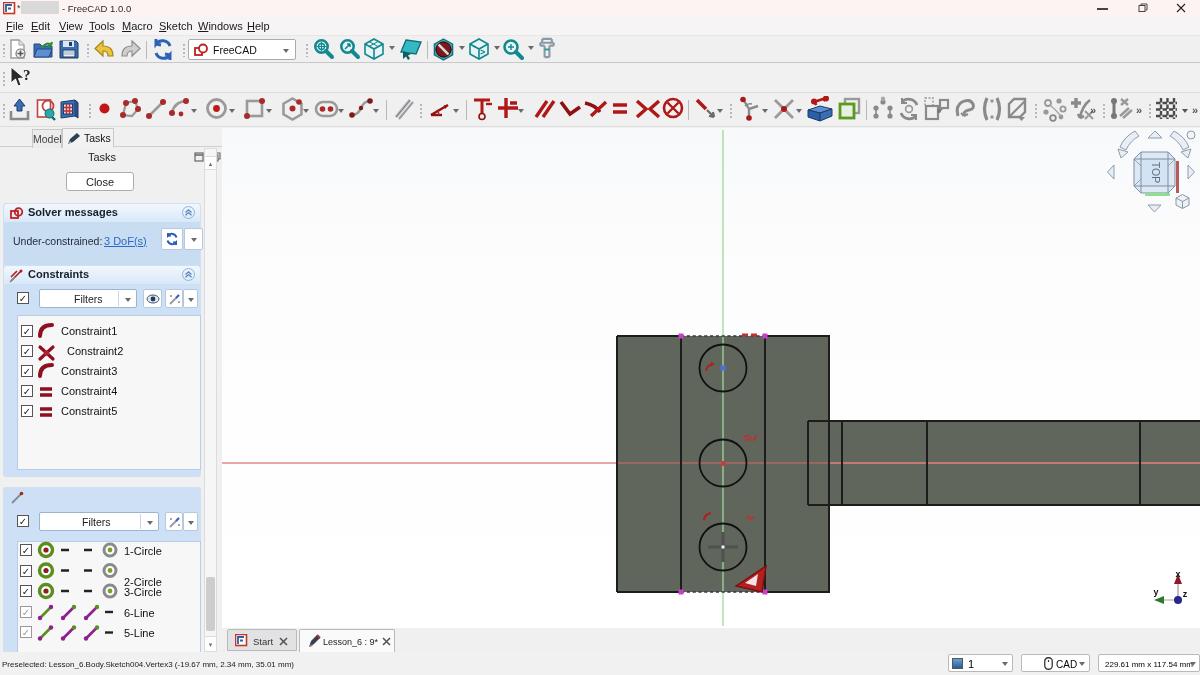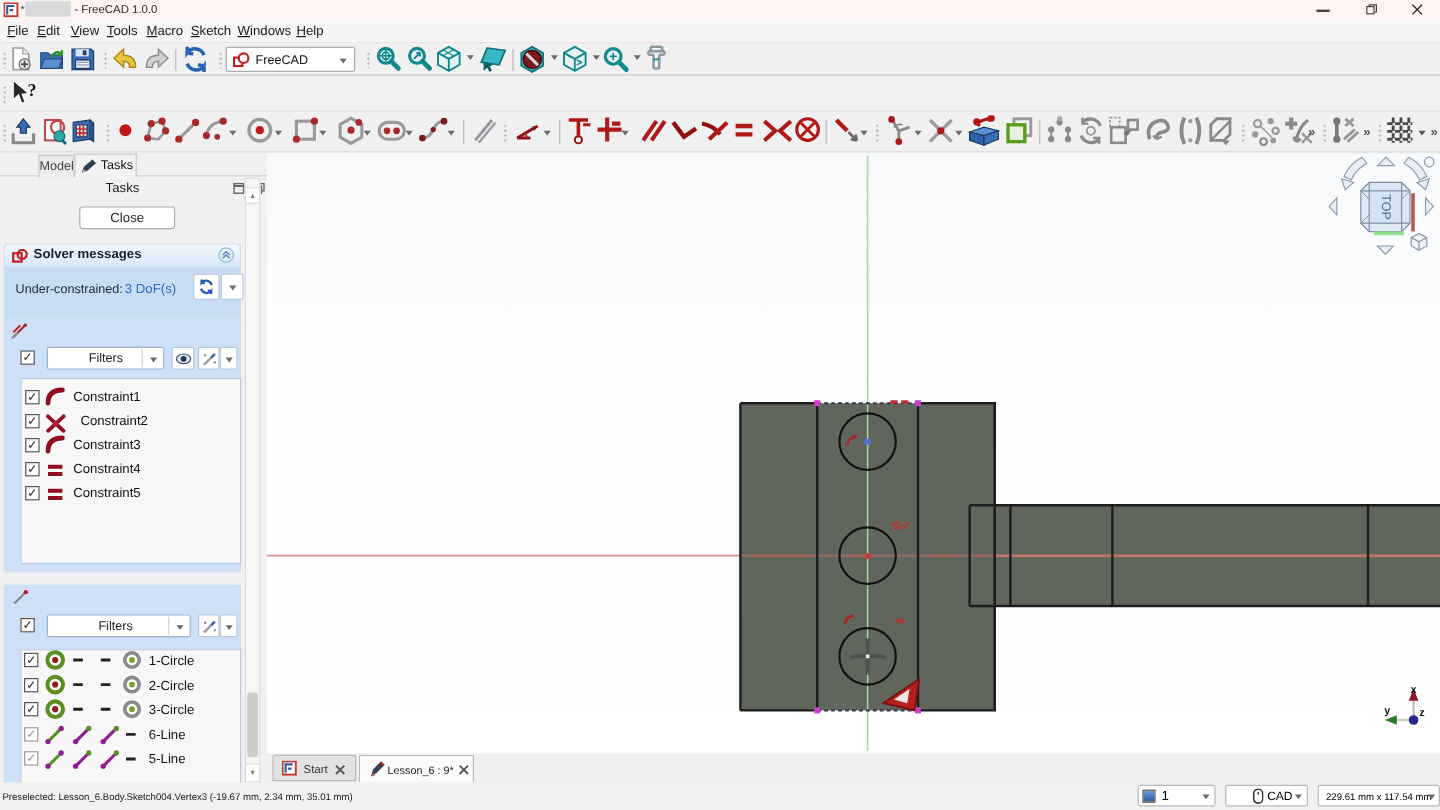--- a/index.html
+++ b/index.html
@@ -488,48 +488,53 @@
     <div style="position:absolute;left:88px;top:23px;font-size:11px;color:#222">Tasks</div>
     <svg style="position:absolute;left:194px;top:24px" width="10" height="10" viewBox="0 0 10 10">
           <rect x="1" y="1" width="8" height="8" fill="none" stroke="#666" stroke-width="1.2"></rect>
           <line x1="1" y1="3" x2="9" y2="3" stroke="#666" stroke-width="1.5"></line>
         </svg>
     <svg style="position:absolute;left:211px;top:24px" width="10" height="10" viewBox="0 0 10 10">
           <rect x="1" y="3" width="6" height="6" fill="none" stroke="#666" stroke-width="1.1"></rect>
           <path d="M3 3 V1 H9 V7 H7" fill="none" stroke="#666" stroke-width="1.1"></path>
         </svg>
 
-    <div class="btn" style="left:66px;top:44px;width:80px;height:19px;border-color:#adadad;border-radius:3px;text-align:center;font-size:11px;line-height:18px;color:#222">Close</div>
+    <div class="btn" style="left:66px;top:44px;width:68px;height:19px;border-color:#adadad;border-radius:3px;text-align:center;font-size:11px;line-height:18px;color:#222">Close</div>
 
     <div class="secbox" style="top:75px;height:69px">
       <div class="sechdr">Solver messages<div class="collapse">
               <svg width="11" height="11" viewBox="0 0 11 11" style="position:absolute;left:0;top:0">
                 <path d="M2.5 5.5 L5.5 2.8 L8.5 5.5 M2.5 8.2 L5.5 5.5 L8.5 8.2" fill="none" stroke="#5b87b8" stroke-width="1.3"></path>
               </svg>
             </div></div>
       <svg style="position:absolute;left:6px;top:3px" width="14" height="13" viewBox="0 0 14 13">
             <rect x="1" y="4" width="7" height="7" fill="none" stroke="#c02020" stroke-width="1.8"></rect>
             <circle cx="8.5" cy="5" r="3.8" fill="none" stroke="#c02020" stroke-width="1.8"></circle>
           </svg>
       <div style="position:absolute;left:0;top:18px;right:0;bottom:0;background:#c9ddf2;border-radius:0 0 3px 3px">
         <span style="position:absolute;left:9px;top:13px;font-size:10.5px;color:#1c2838">Under-constrained:</span>
-        <span style="position:absolute;left:100px;top:13px;font-size:11px;color:#2a6bc8;">3 DoF(s)</span>
+        <span style="position:absolute;left:100px;top:13px;font-size:11px;color:#2a6bc8;text-decoration:underline">3 DoF(s)</span>
         <div class="btn" style="left:157px;top:6px;width:22px;height:22px">
           <svg style="position:absolute;left:3px;top:3px" width="14" height="14" viewBox="0 0 14 14">
                 <path d="M11.5 5.5 A5 5 0 0 0 3 3.5 L3 1 M3 3.5 L5.8 3.8" fill="none" stroke="#2a5fb8" stroke-width="2"></path>
                 <path d="M2.5 8.5 A5 5 0 0 0 11 10.5 L11 13 M11 10.5 L8.2 10.2" fill="none" stroke="#2a5fb8" stroke-width="2"></path>
               </svg>
         </div>
         <div class="btn" style="left:180px;top:6px;width:19px;height:22px">
               <div class="darr" style="left:6px;top:9px"></div>
             </div>
       </div>
     </div>
 
     <div class="secbox" style="top:137px;height:212px">
+      <div class="sechdr">Constraints<div class="collapse">
+              <svg width="11" height="11" viewBox="0 0 11 11" style="position:absolute;left:0;top:0">
+                <path d="M2.5 5.5 L5.5 2.8 L8.5 5.5 M2.5 8.2 L5.5 5.5 L8.5 8.2" fill="none" stroke="#5b87b8" stroke-width="1.3"></path>
+              </svg>
+            </div></div>
       <svg style="position:absolute;left:5px;top:3px" width="16" height="14" viewBox="0 0 16 14">
             <path d="M2 12 L12 2 M2 8 L8 2" stroke="#b02020" stroke-width="1.6"></path>
             <path d="M1 13 L6 8" stroke="#8a8a8a" stroke-width="1.6"></path>
             <circle cx="12" cy="2" r="1.5" fill="#b02020"></circle>
           </svg>
       <div style="position:absolute;left:0;top:18px;right:0;bottom:0;background:#cde0f5;border-radius:0 0 3px 3px"></div>
       <div class="cbx" style="left:13px;top:26px">✓</div>
       <div class="combo" style="left:35px;top:23px;width:98px;height:19px;border-color:#9ab4d2">
             <span style="position:absolute;left:34px;top:3px;font-size:10.5px;color:#222">Filters</span>
             <div style="position:absolute;right:17px;top:1px;bottom:1px;width:1px;background:#c8d6e8"></div>
@@ -649,21 +654,21 @@
               </g>
           <g transform="translate(46,0)">
                 <path d="M3 15 L14 4" stroke="#8f1f8f" stroke-width="2.6"></path>
                 <circle cx="3" cy="15" r="2.2" fill="#8f1f8f"></circle>
                 <circle cx="14" cy="4" r="2.2" fill="#5a8f1f"></circle>
               </g>
           <path d="M68 9 H76" stroke="#222" stroke-width="2.4"></path>
         </g>
       </svg>
       <div class="lrow" style="left:120px;top:57px">1-Circle</div>
-      <div class="lrow" style="left:120px;top:78px">2-Circle</div>
+      <div class="lrow" style="left:120px;top:88px">2-Circle</div>
       <div class="lrow" style="left:120px;top:98px">3-Circle</div>
       <div class="lrow" style="left:120px;top:119px">6-Line</div>
       <div class="lrow" style="left:120px;top:139px">5-Line</div>
     </div>
 
     <div style="position:absolute;left:204px;top:20px;width:13px;height:504px;background:#f6f6f6;border:1px solid #dcdcdc"></div>
     <div style="position:absolute;left:206px;top:449px;width:9px;height:54px;background:#cdcdcd;border-radius:2px"></div>
     <div style="position:absolute;left:204px;top:508px;width:13px;height:16px;background:#fdfdfd;border:1px solid #dcdcdc;font-size:7px;color:#777;text-align:center;line-height:15px">▾</div>
     <div style="position:absolute;left:204px;top:28px;width:13px;height:14px;background:#fdfdfd;border:1px solid #dcdcdc;font-size:7px;color:#777;text-align:center;line-height:13px">▴</div>
   </div>

